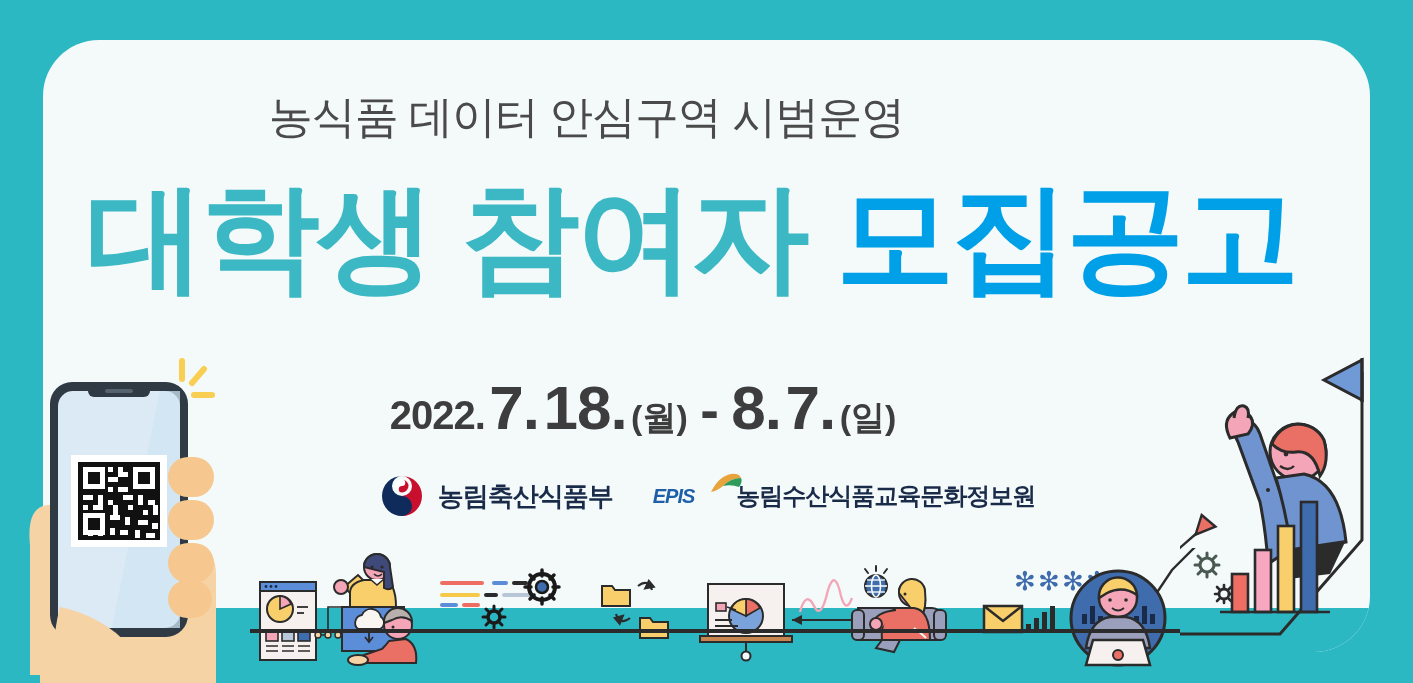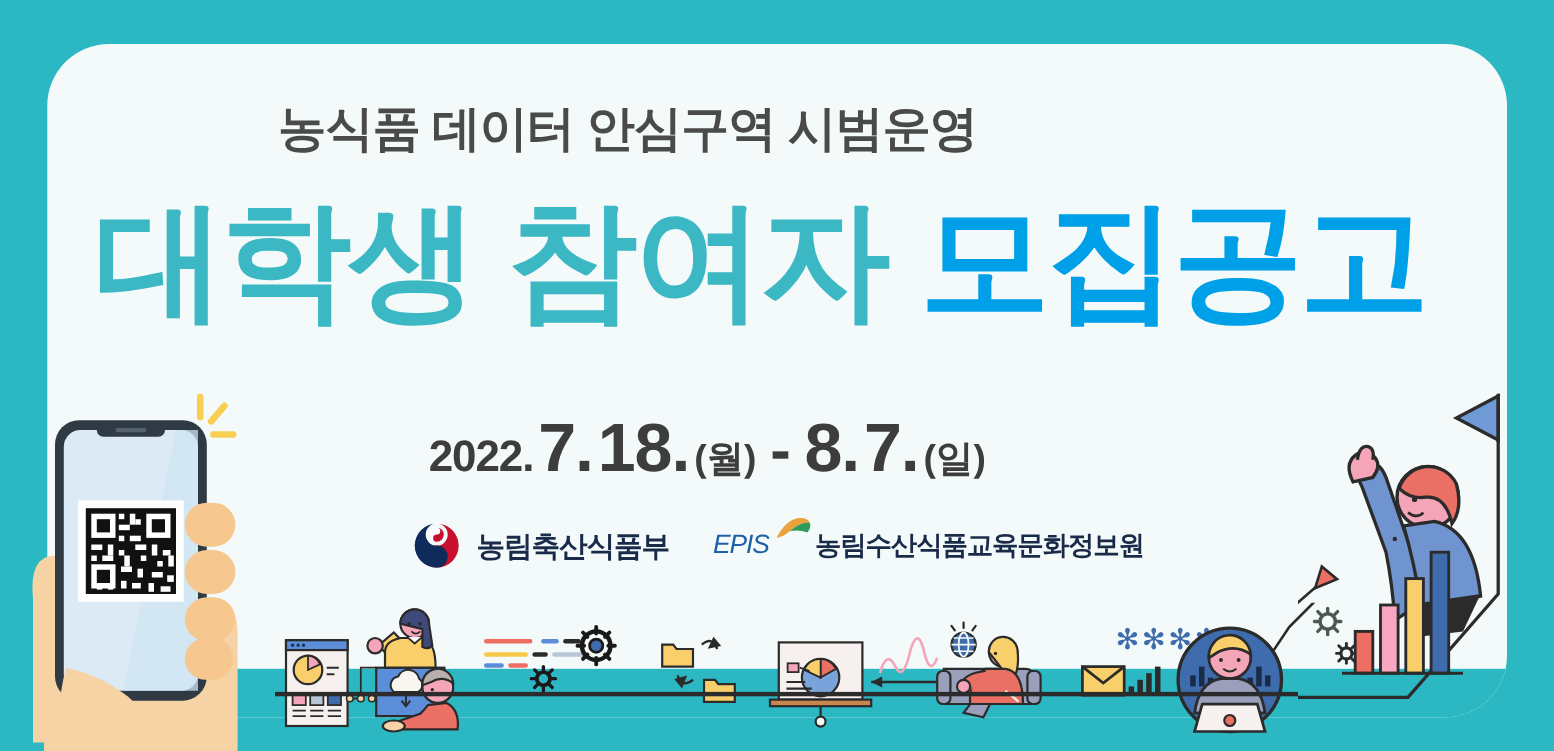--- a/index.html
+++ b/index.html
@@ -24,24 +24,24 @@
   
   .floor {
     position: absolute;
     left: 0; bottom: 0; width: 100%; height: 44px;
     background: #2cb8c3;
   }
 
   
   .subtitle {
     position: absolute;
-    left: 0; top: 88px; width: 1141px;
+    left: 16px; top: 88px; width: 1141px;
     text-align: center;
     font-size: 44px;
-    font-weight: 700;
+    font-weight: 400;
     letter-spacing: -1px;
     color: #4a4a4a;
     z-index: 30;
     white-space: nowrap;
   }
   .maintitle {
     position: absolute;
     left: 0; top: 178px; width: 1383px;
     text-align: center;
     font-size: 118px;
@@ -76,21 +76,21 @@
     gap: 40px;
     z-index: 30;
   }
   .logo-unit { display: flex; align-items: center; gap: 12px; }
   .logo-text {
     font-size: 26px; font-weight: 700; color: #1a2b4a;
     letter-spacing: -1px; white-space: nowrap;
   }
   .logo-text.sm { font-size: 24px; }
   .epis-word {
-    font-style: italic; font-weight: 400; font-size: 24px;
+    font-style: italic; font-weight: 700; font-size: 20px;
     color: #1d5fa8; letter-spacing: -1px;
     position: relative; padding-right: 4px;
   }
 
   
   .ill { position: absolute; z-index: 20; }
   .ground {
     position: absolute; left: 250px; top: 629px;
     width: 930px; height: 4px; background: #2b2b2b; z-index: 21;
   }

